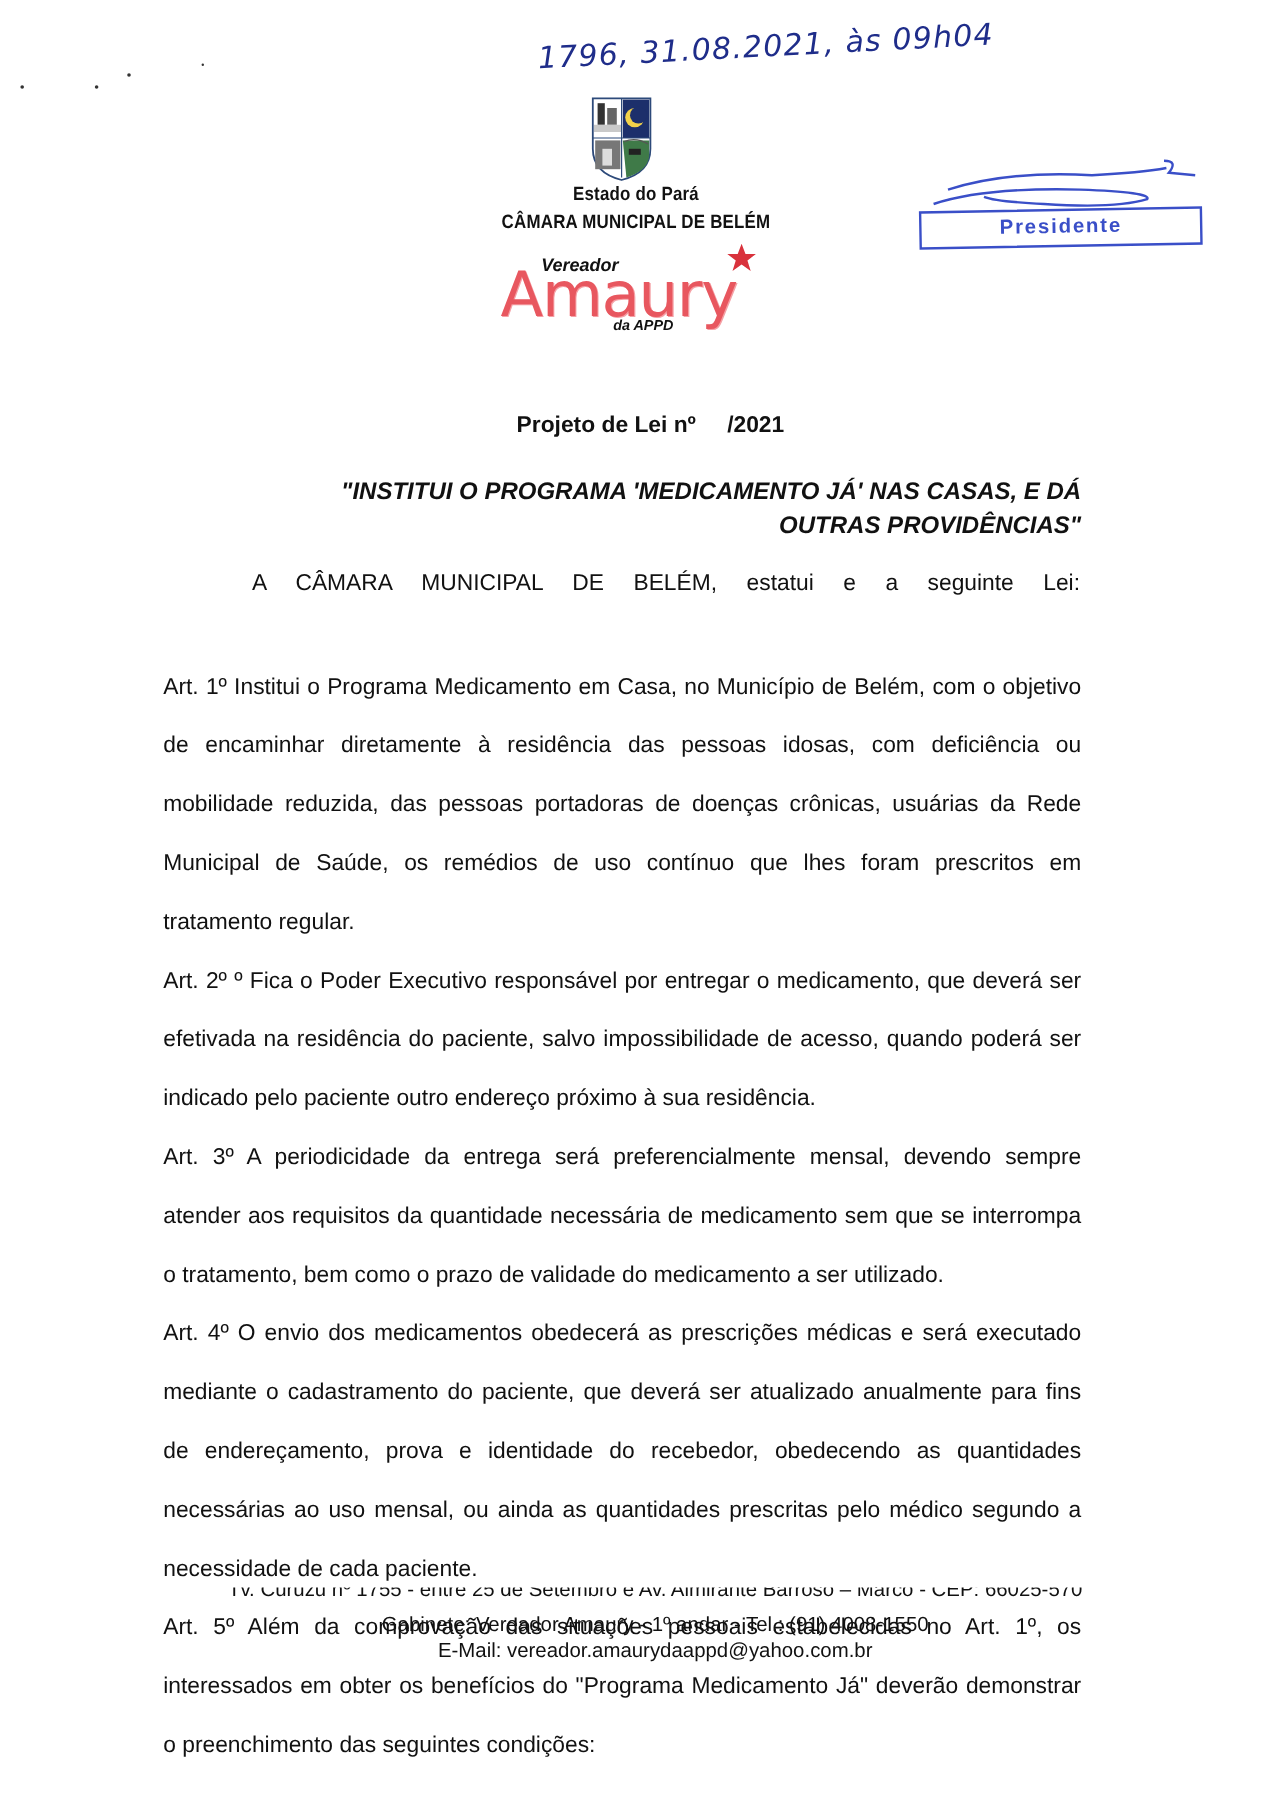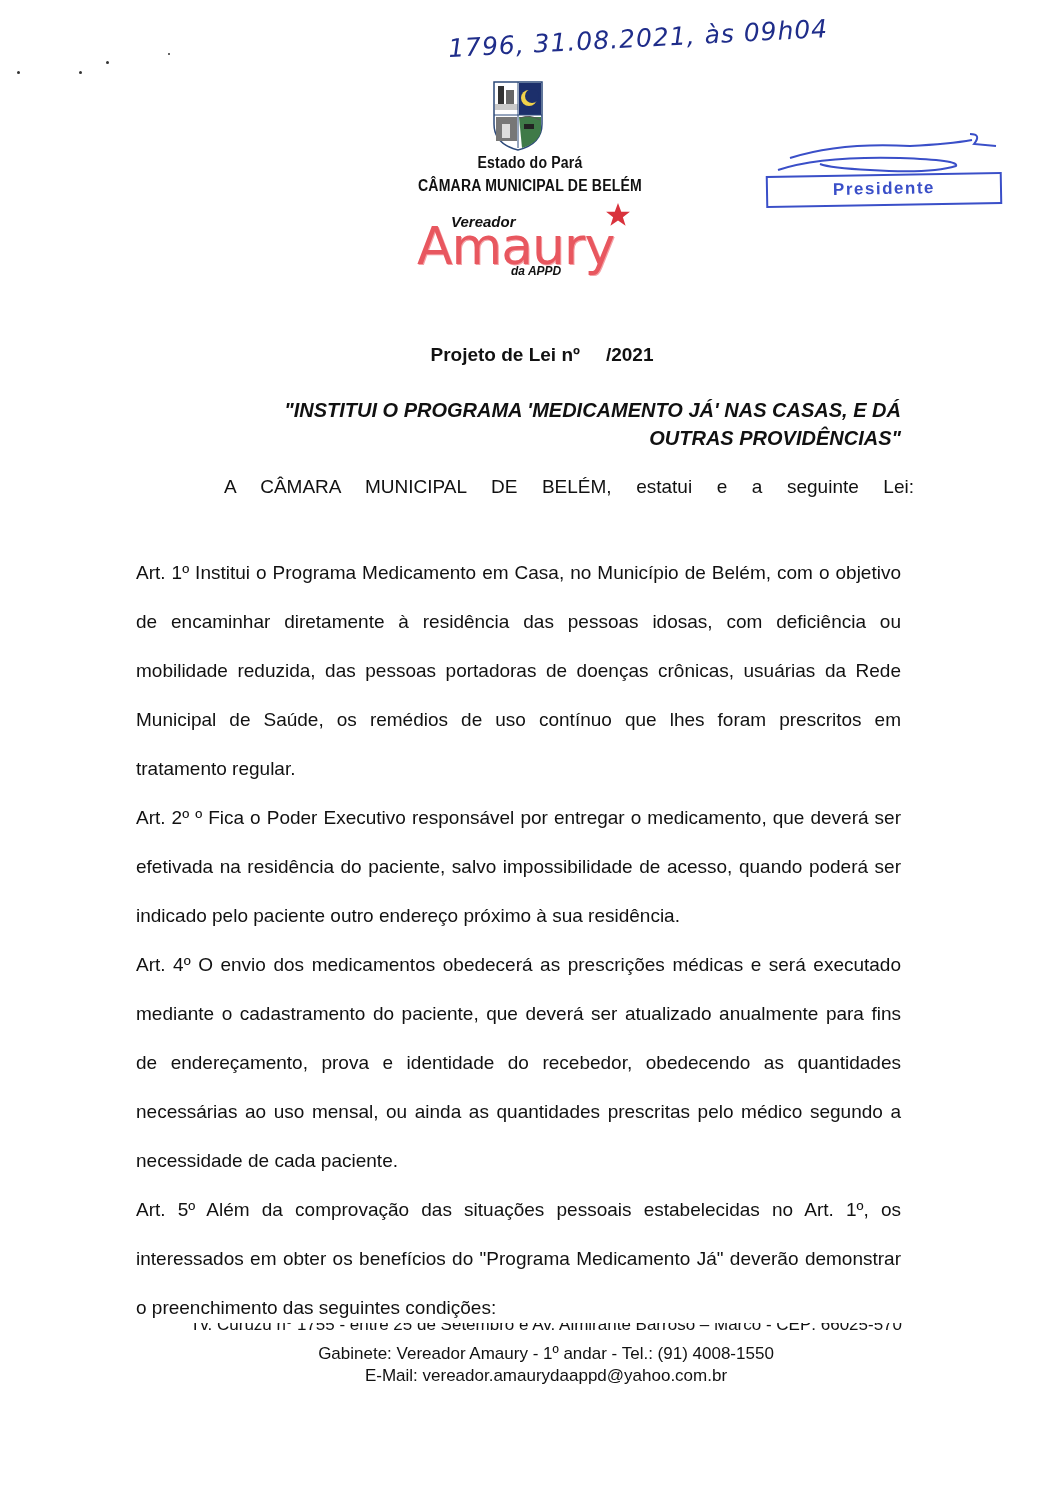--- a/index.html
+++ b/index.html
@@ -29,21 +29,21 @@
                  letter-spacing: -1px; font-family: "DejaVu Sans", sans-serif; text-shadow: 1px 1px 0 #f5a0a5; }
   .logo-appd { position: absolute; left: 96px; top: 64px; font-size: 12px; font-weight: bold; font-style: italic; color: #111; }
   .logo-star { position: absolute; left: 190px; top: 2px; width: 26px; height: 26px; }
 
   .title { left: 0; width: 1060px; top: 344px; text-align: center; font-weight: bold; font-size: 19px; padding-left: 12px; }
   .title .gap { display: inline-block; width: 26px; }
 
   .subtitle { left: 200px; width: 701px; top: 396px; text-align: right; font-weight: bold; font-style: italic;
               font-size: 20px; line-height: 28px; }
 
-  .enact { left: 224px; width: 690px; top: 476px; font-size: 19px; text-align: justify; text-align-last: justify; }
+  .enact { left: 210px; width: 690px; top: 476px; font-size: 19px; text-align: justify; text-align-last: justify; }
 
   .body { left: 136px; width: 765px; top: 548px; font-size: 19px; line-height: 49px; text-align: justify; }
   .body p { margin: 0; }
 
   .footer { left: 146px; width: 800px; font-family: Liberation Sans, sans-serif; font-size: 17px; text-align: center; color: #111; }
   .footer-clip { top: 1323px; height: 12px; overflow: hidden; }
   .footer-clip span { display: block; margin-top: -8px; }
 </style>
 </head>
 <body>
@@ -102,20 +102,21 @@
 <div class="abs subtitle">
   <div>"INSTITUI O PROGRAMA 'MEDICAMENTO JÁ' NAS CASAS, E DÁ</div>
   <div>OUTRAS PROVIDÊNCIAS"</div>
 </div>
 
 <div class="abs enact">A CÂMARA MUNICIPAL DE BELÉM, estatui e a seguinte Lei:</div>
 
 <div class="abs body">
   <p>Art. 1º Institui o Programa Medicamento em Casa, no Município de Belém, com o objetivo de encaminhar diretamente à residência das pessoas idosas, com deficiência ou mobilidade reduzida, das pessoas portadoras de doenças crônicas, usuárias da Rede Municipal de Saúde, os remédios de uso contínuo que lhes foram prescritos em tratamento regular.</p>
   <p>Art. 2º º Fica o Poder Executivo responsável por entregar o medicamento, que deverá ser efetivada na residência do paciente, salvo impossibilidade de acesso, quando poderá ser indicado pelo paciente outro endereço próximo à sua residência.</p>
+  <p>Art. 3º A periodicidade da entrega será preferencialmente mensal, devendo sempre atender aos requisitos da quantidade necessária de medicamento sem que se interrompa o tratamento, bem como o prazo de validade do medicamento a ser utilizado.</p>
   <p>Art. 4º O envio dos medicamentos obedecerá as prescrições médicas e será executado mediante o cadastramento do paciente, que deverá ser atualizado anualmente para fins de endereçamento, prova e identidade do recebedor, obedecendo as quantidades necessárias ao uso mensal, ou ainda as quantidades prescritas pelo médico segundo a necessidade de cada paciente.</p>
   <p>Art. 5º Além da comprovação das situações pessoais estabelecidas no Art. 1º, os interessados em obter os benefícios do "Programa Medicamento Já" deverão demonstrar o preenchimento das seguintes condições:</p>
 </div>
 
 <div class="abs footer footer-clip">
   <span>Tv. Curuzu nº 1755 - entre 25 de Setembro e Av. Almirante Barroso – Marco - CEP: 66025-570</span>
 </div>
 <div class="abs footer" style="top:1344px;">Gabinete: Vereador Amaury - 1º andar - Tel.: (91) 4008-1550</div>
 <div class="abs footer" style="top:1366px;">E-Mail: vereador.amaurydaappd@yahoo.com.br</div>
 

